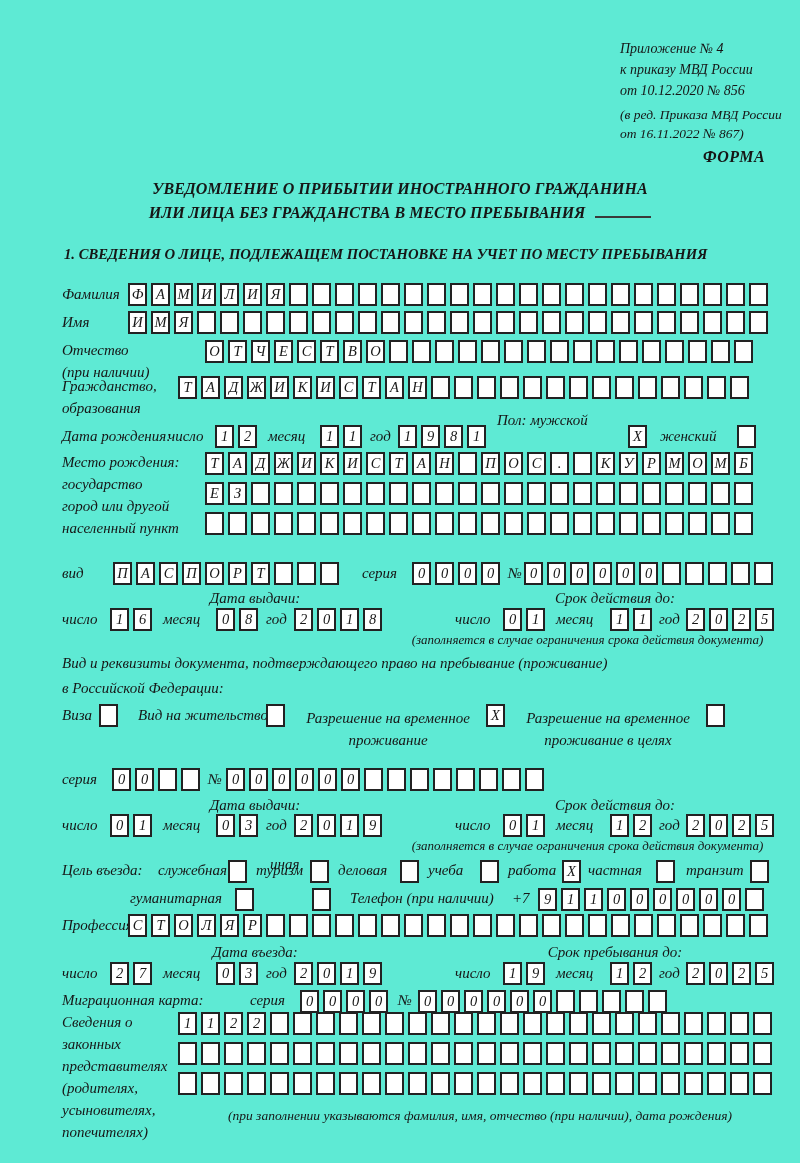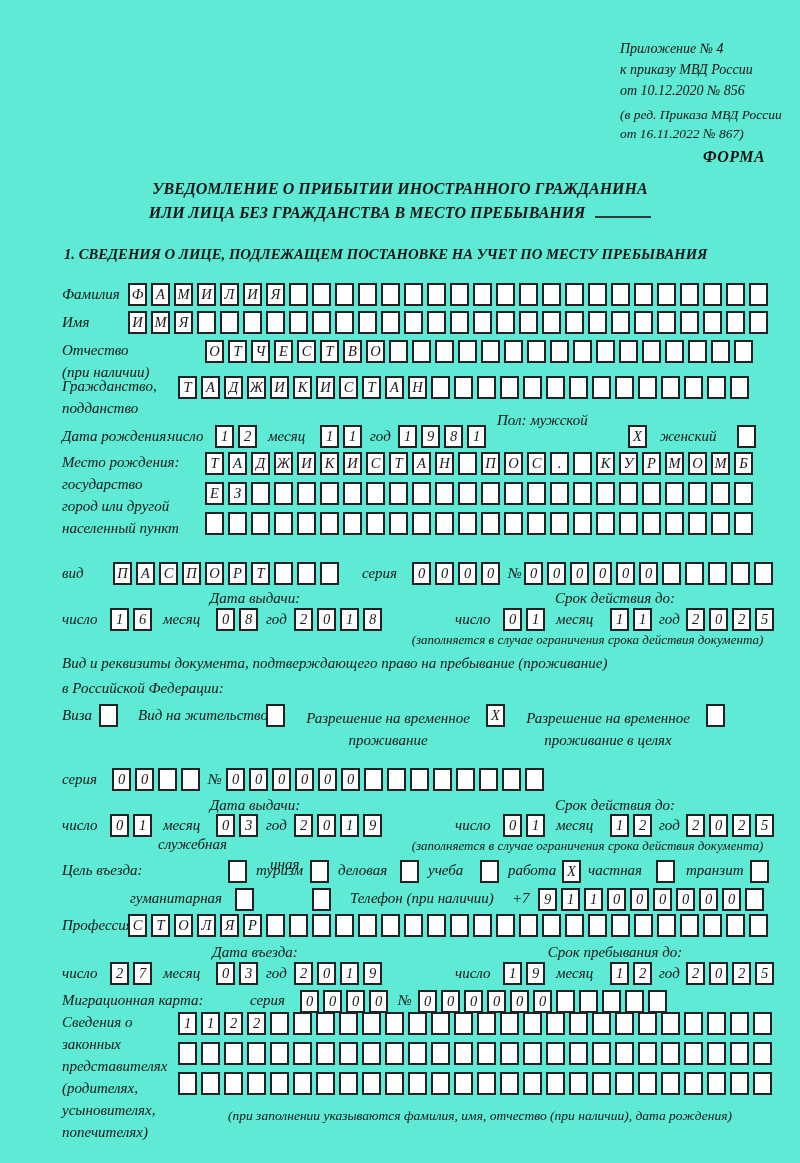--- a/index.html
+++ b/index.html
@@ -131,21 +131,21 @@
       <span class="cell"></span>
       <span class="cell"></span>
       <span class="cell"></span>
       <span class="cell"></span>
       <span class="cell"></span>
       <span class="cell"></span>
       <span class="cell"></span>
     </div>
 
   <div class="abs lbl" style="left:62px;top:378px;">Гражданство,</div>
-  <div class="abs lbl" style="left:62px;top:400px;">подданство</div>
+  <div class="abs lbl" style="left:62px;top:400px;">образования</div>
   <div class="abs cells" style="left:178px;top:376px;">
       <span class="cell">Т</span>
       <span class="cell">А</span>
       <span class="cell">Д</span>
       <span class="cell">Ж</span>
       <span class="cell">И</span>
       <span class="cell">К</span>
       <span class="cell">И</span>
       <span class="cell">С</span>
       <span class="cell">Т</span>
@@ -427,21 +427,21 @@
   <div class="abs cells" style="left:686px;top:814px;">
       <span class="cell">2</span>
       <span class="cell">0</span>
       <span class="cell">2</span>
       <span class="cell">5</span>
     </div>
 
   <div class="abs note center" style="left:395px;top:838px;width:385px;">(заполняется в случае ограничения срока действия документа)</div>
 
   <div class="abs lbl" style="left:62px;top:862px;">Цель въезда:</div>
-  <div class="abs lbl" style="left:158px;top:836px;">служебная</div>
+  <div class="abs lbl" style="left:158px;top:862px;">служебная</div>
   <span class="abs box" style="left:228px;top:860px;"></span>
   <div class="abs lbl" style="left:256px;top:862px;">туризм</div>
   <span class="abs box" style="left:310px;top:860px;"></span>
   <div class="abs lbl" style="left:338px;top:862px;">деловая</div>
   <span class="abs box" style="left:400px;top:860px;"></span>
   <div class="abs lbl" style="left:428px;top:862px;">учеба</div>
   <span class="abs box" style="left:480px;top:860px;"></span>
   <div class="abs lbl" style="left:508px;top:862px;">работа</div>
   <span class="abs box" style="left:562px;top:860px;">X</span>
   <div class="abs lbl" style="left:588px;top:862px;">частная</div>

